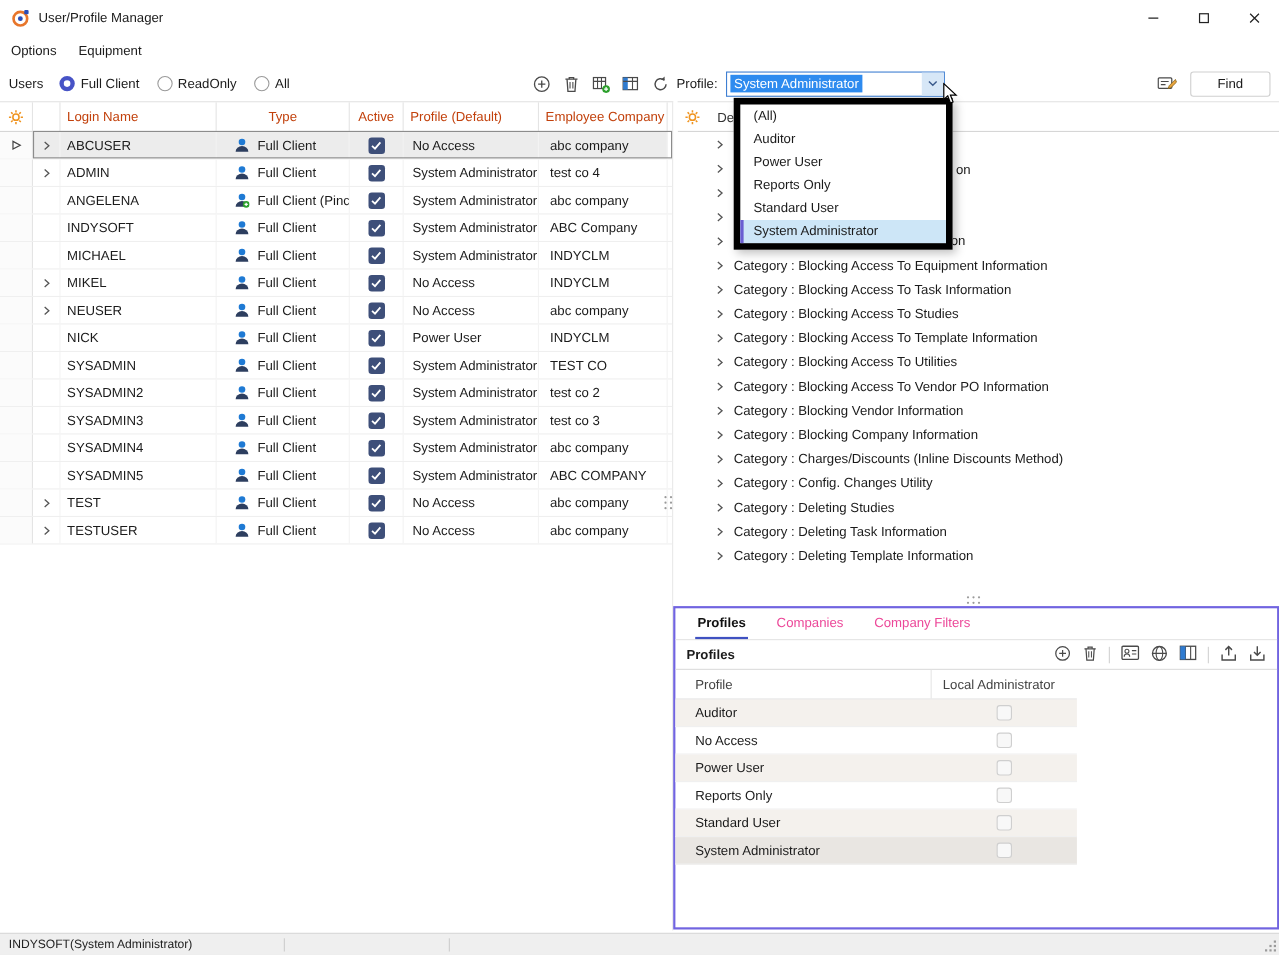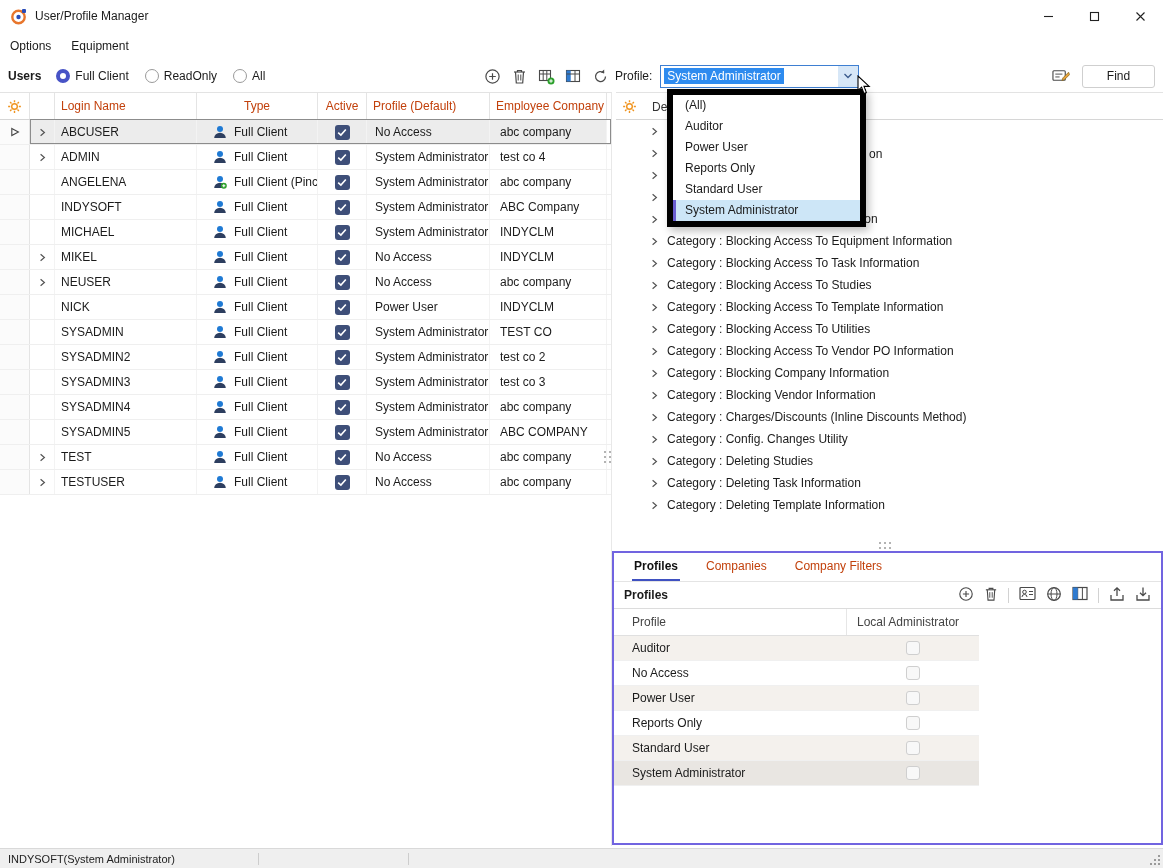--- a/index.html
+++ b/index.html
@@ -13,21 +13,21 @@
   .titlebar { position:absolute; top:0; left:0; right:0; height:32px; display:flex; align-items:center; padding-left:10px; background:#fff; }
   .app-logo { width:17px; height:17px; margin-right:8px; flex:0 0 auto; }
   .win-controls { position:absolute; right:0; top:0; height:32px; display:flex; }
   .win-btn { width:46px; height:32px; display:flex; align-items:center; justify-content:center; }
   
   .menubar { position:absolute; top:32px; left:0; right:0; height:28px; display:flex; align-items:center; padding-left:10px; gap:20px; }
   .menu-item { cursor:default; }
   
   .toolbar { position:absolute; top:60px; left:0; right:0; height:32px; background:#fff; }
   .toolbar-left { position:absolute; left:8px; top:0; height:32px; display:flex; align-items:center; gap:15px; }
-  .users-label { font-weight:bold; }
+  .users-label { font-weight:normal; }
   .radio { display:flex; align-items:center; gap:5px; }
   .rdot { width:14px; height:14px; border-radius:50%; border:1px solid #9a9a9a; background:#fff; }
   .radio.on .rdot { border:4px solid #4753c6; }
   .toolbar-icons { position:absolute; left:483px; top:0; height:32px; display:flex; align-items:center; gap:9px; }
   .tbi { width:18px; height:18px; display:flex; align-items:center; justify-content:center; }
   .toolbar-profile { position:absolute; left:615px; top:0; height:32px; display:flex; align-items:center; }
   .profile-label { font-weight:normal; margin-right:8px; }
   .combo { width:199px; height:23px; border:1px solid #3e7fd2; background:#fff; display:flex; align-items:center; }
   .combo-text { margin-left:3px; background:#2e8bef; color:#fff; padding:1px 3px; white-space:nowrap; }
   .combo-btn { margin-left:auto; width:20px; height:21px; background:#d7e7f7; display:flex; align-items:center; justify-content:center; }
@@ -62,21 +62,21 @@
   .r-row .chev { margin-left:34px; display:flex; }
   .r-row .rlabel { margin-left:8px; white-space:nowrap; }
   .fragment { position:absolute; left:253px; top:54px; white-space:nowrap; }
   
   .grip-v { position:absolute; left:603px; top:446px; width:9px; height:22px; display:grid; grid-template-columns:repeat(2,2px); grid-auto-rows:2px; gap:3px; justify-content:center; align-content:center; }
   .grip-v i, .grip-h i { background:#9a9a9a; border-radius:50%; }
   .grip-h { position:absolute; left:874px; top:541px; width:22px; height:9px; display:grid; grid-template-columns:repeat(3,2px); grid-auto-rows:2px; gap:3px; justify-content:center; align-content:center; }
   
   .bottom-panel { position:absolute; left:612px; top:551px; width:551px; height:294px; border:2px solid #7164e0; background:#fff; }
   .tabs { height:29px; display:flex; align-items:flex-end; padding-left:18px; gap:24px; border-bottom:1px solid #e4e4e4; }
-  .tab { height:28px; display:flex; align-items:center; padding:0 2px; border-bottom:2px solid transparent; color:#c2410c; }
+  .tab { height:28px; display:flex; align-items:center; padding:0 2px; border-bottom:2px solid transparent; color:#ec4899; }
   .tab.active { font-weight:bold; border-bottom-color:#3f51c1; color:#111; }
   .section-header { height:27px; display:flex; align-items:center; padding:0 10px; border-bottom:1px solid #dcdcdc; }
   .section-title { font-weight:bold; }
   .section-icons { margin-left:auto; display:flex; align-items:center; gap:10px; }
   .sep { width:1px; height:15px; background:#d2d2d2; }
   .profiles-table { width:365px; }
   .pt-header { height:27px; display:flex; border-bottom:1px solid #e0e0e0; color:#444; }
   .pt-h1 { width:233px; display:flex; align-items:center; padding-left:18px; border-right:1px solid #e6e6e6; }
   .pt-h2 { width:132px; display:flex; align-items:center; padding-left:10px; }
   .p-row { height:25px; display:flex; border-bottom:1px solid #f0f0f0; }
@@ -816,29 +816,29 @@
             </svg>
           </span>
           <span class="rlabel">Category : Blocking Access To Vendor PO Information</span>
         </div>
         <div class="r-row">
           <span class="chev">
             <svg width="9" height="9" viewBox="0 0 9 9">
               <path d="M2.6 1.2 L6.4 4.5 L2.6 7.8" fill="none" stroke="#555" stroke-width="1.2"></path>
             </svg>
           </span>
+          <span class="rlabel">Category : Blocking Vendor Information</span>
+        </div>
+        <div class="r-row">
+          <span class="chev">
+            <svg width="9" height="9" viewBox="0 0 9 9">
+              <path d="M2.6 1.2 L6.4 4.5 L2.6 7.8" fill="none" stroke="#555" stroke-width="1.2"></path>
+            </svg>
+          </span>
           <span class="rlabel">Category : Blocking Company Information</span>
-        </div>
-        <div class="r-row">
-          <span class="chev">
-            <svg width="9" height="9" viewBox="0 0 9 9">
-              <path d="M2.6 1.2 L6.4 4.5 L2.6 7.8" fill="none" stroke="#555" stroke-width="1.2"></path>
-            </svg>
-          </span>
-          <span class="rlabel">Category : Blocking Vendor Information</span>
         </div>
         <div class="r-row">
           <span class="chev">
             <svg width="9" height="9" viewBox="0 0 9 9">
               <path d="M2.6 1.2 L6.4 4.5 L2.6 7.8" fill="none" stroke="#555" stroke-width="1.2"></path>
             </svg>
           </span>
           <span class="rlabel">Category : Charges/Discounts (Inline Discounts Method)</span>
         </div>
         <div class="r-row">

